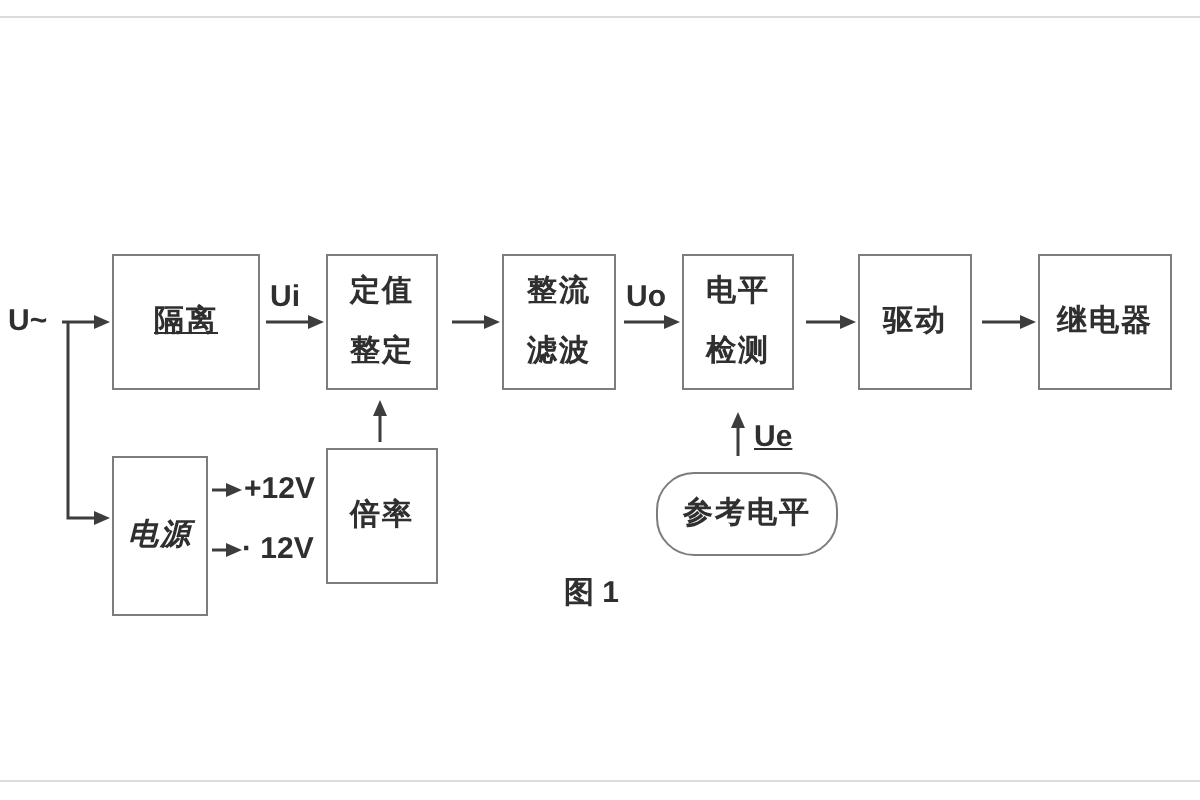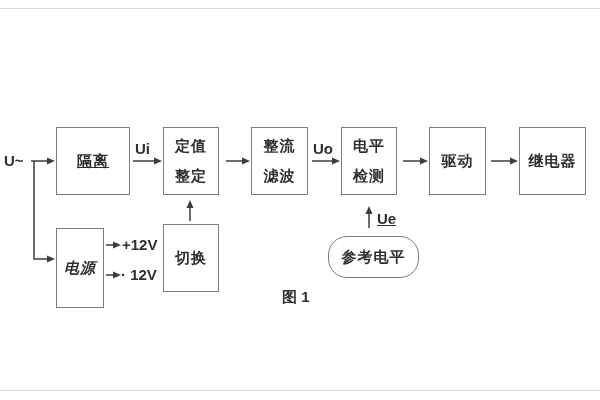--- a/index.html
+++ b/index.html
@@ -100,21 +100,21 @@
 
   <div class="box box-relay">
     <span class="bline">继电器</span>
   </div>
 
   <div class="box box-power">
     <span class="bline">电源</span>
   </div>
 
   <div class="box box-ratio">
-    <span class="bline">切换</span>
+    <span class="bline">倍率</span>
   </div>
 
   <div class="box box-ref">
     <span class="bline">参考电平</span>
   </div>
 
   <span class="lbl lbl-usrc">U~</span>
   <span class="lbl lbl-ui">Ui</span>
   <span class="lbl lbl-uo">Uo</span>
   <span class="lbl lbl-ue">Ue</span>

